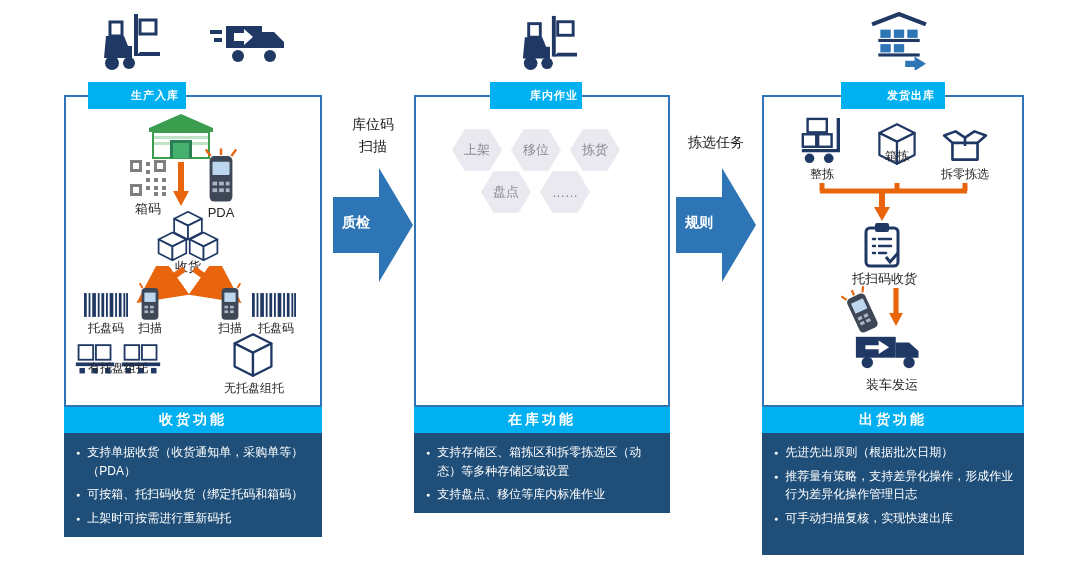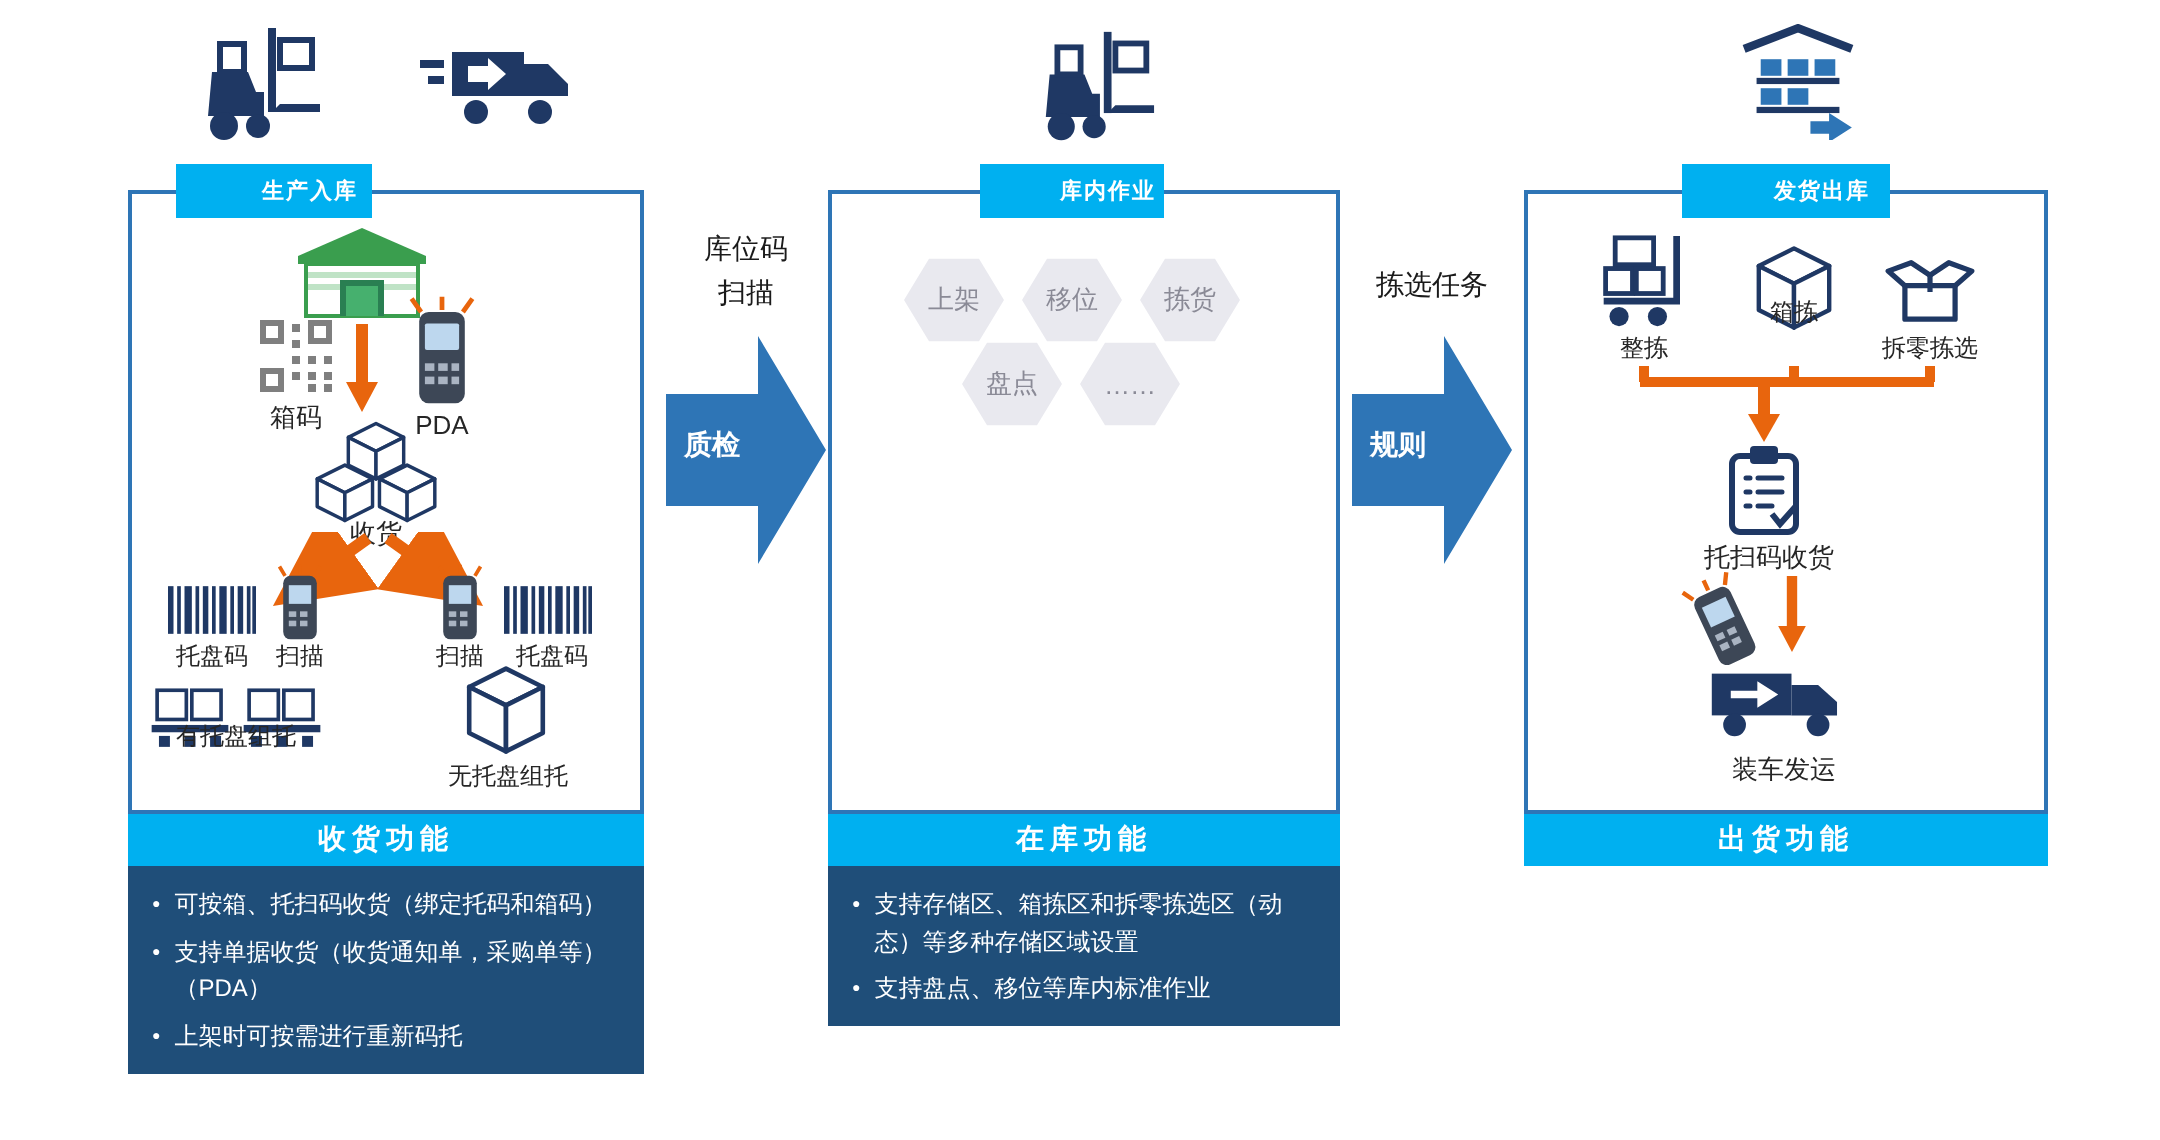--- a/index.html
+++ b/index.html
@@ -278,24 +278,24 @@
           <path d="M34 10 V30 L18 38 V18 Z"></path>
       </g>
     </svg>
   </div>
   <div class="lbl small" style="left:206px;top:380px;width:96px">无托盘组托</div>
 
   <div class="fn-bar" style="left:64px;top:407px;width:258px;height:26px">收货功能</div>
   <div class="dark-panel" style="left:64px;top:433px;width:258px;height:104px">
     <ul>
       <li>
+          <span>支持单据收货（收货通知单，采购单等）（PDA）</span>
+        </li>
+      <li>
           <span>可按箱、托扫码收货（绑定托码和箱码）</span>
-        </li>
-      <li>
-          <span>支持单据收货（收货通知单，采购单等）（PDA）</span>
         </li>
       <li>
           <span>上架时可按需进行重新码托</span>
         </li>
     </ul>
   </div>
 
   <div class="flow-label" style="left:330px;top:114px;width:86px">库位码
 扫描</div>
   <div class="abs c-flow" style="left:333px;top:168px;width:80px;height:114px">
@@ -527,14 +527,27 @@
       <rect x="2" y="6" width="42" height="22" fill="#1f3864"></rect>
       <path d="M44 12 h14 l10 9 v7 H44 z" fill="#1f3864"></path>
       <circle cx="14" cy="33" r="6" fill="#1f3864"></circle>
       <circle cx="58" cy="33" r="6" fill="#1f3864"></circle>
       <path d="M12 15 h14 v-5 l11 7 -11 7 v-5 H12 z" fill="#fff"></path>
     </svg>
   </div>
   <div class="lbl" style="left:863px;top:376px;width:58px">装车发运</div>
 
   <div class="fn-bar" style="left:762px;top:407px;width:262px;height:26px">出货功能</div>
+  <div class="dark-panel" style="left:762px;top:433px;width:262px;height:122px">
+    <ul>
+      <li>
+          <span>先进先出原则（根据批次日期）</span>
+        </li>
+      <li>
+          <span>推荐量有策略，支持差异化操作，形成作业行为差异化操作管理日志</span>
+        </li>
+      <li>
+          <span>可手动扫描复核，实现快速出库</span>
+        </li>
+    </ul>
+  </div>
 
 </div>
 
 </body></html>

